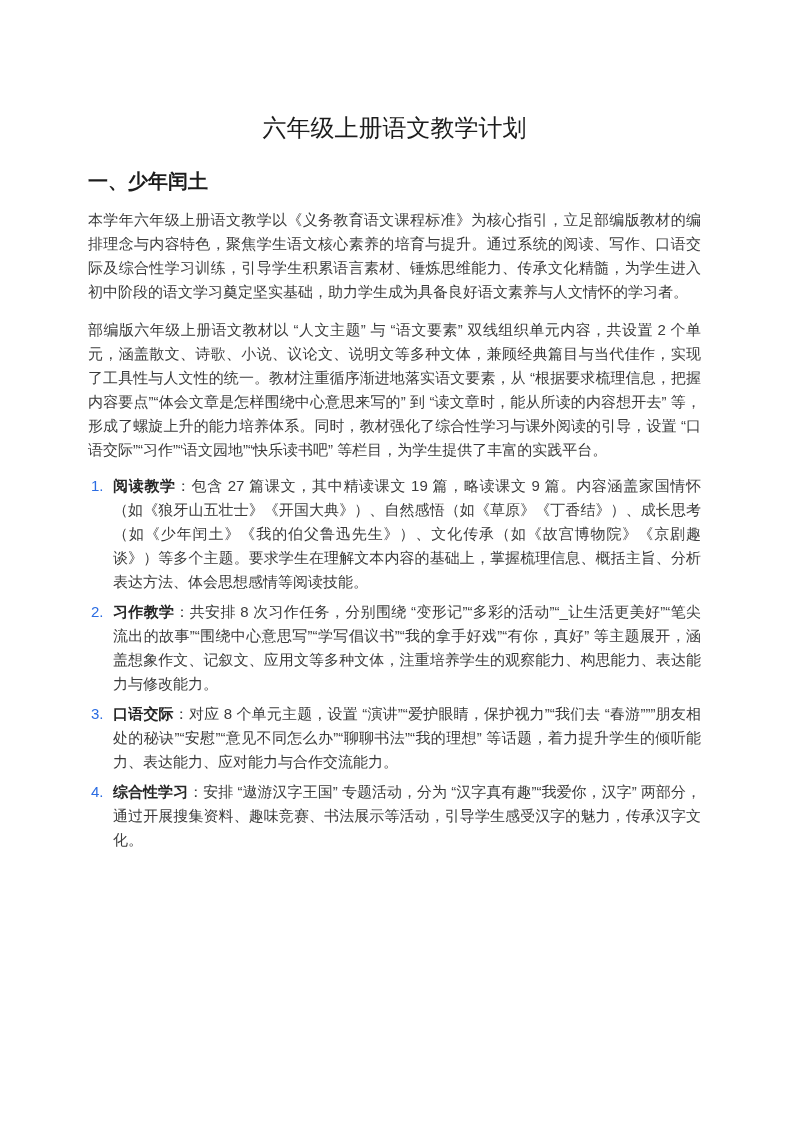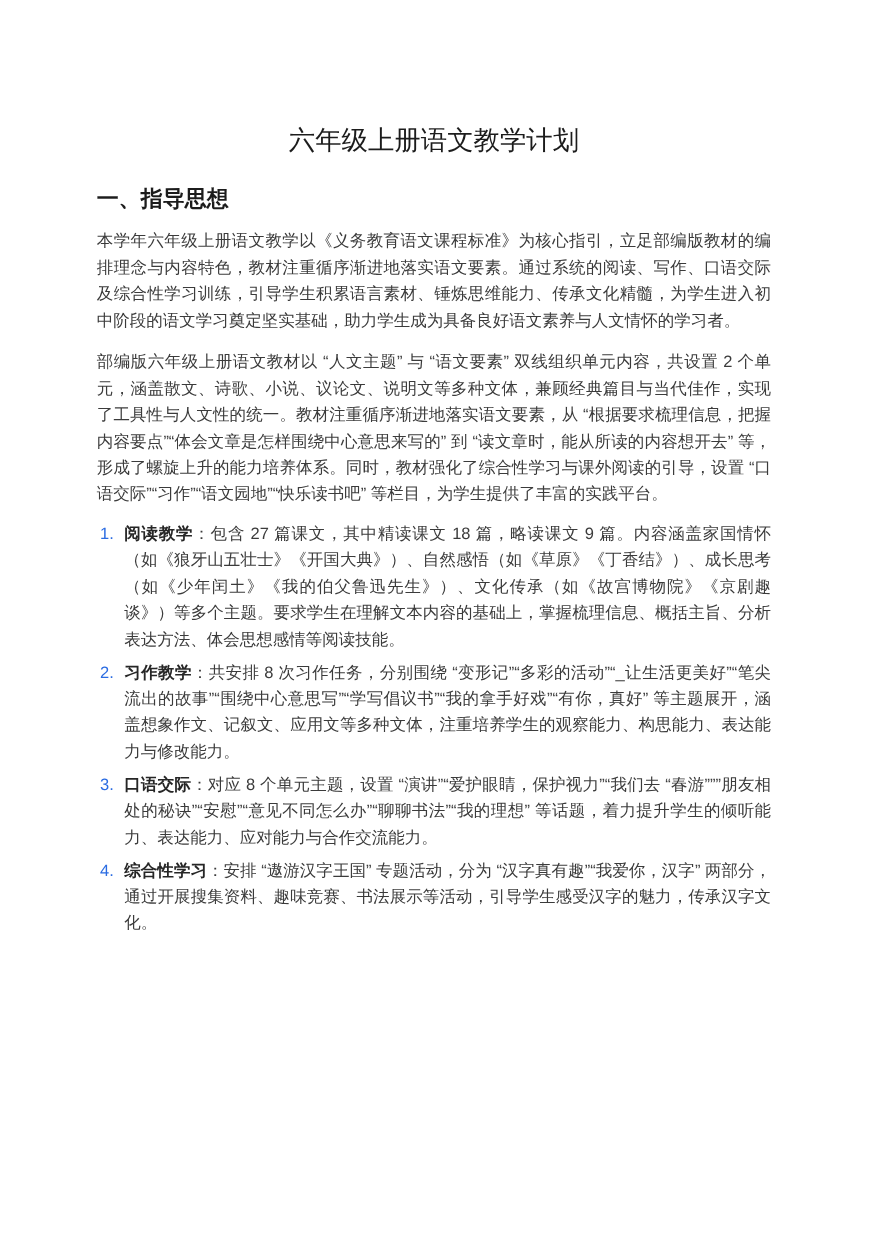--- a/index.html
+++ b/index.html
@@ -43,33 +43,33 @@
   .li-body{flex:1;display:block;text-align:justify;}
   .li-label{font-weight:700;color:#262626;}
 </style>
 </head>
 <body>
 
 <div class="page">
 
   <h1 class="doc-title">六年级上册语文教学计划</h1>
 
-  <h2 class="sec">一、指导思想</h2>
+  <h2 class="sec">一、少年闰土</h2>
 
-  <p class="body-para">本学年六年级上册语文教学以《义务教育语文课程标准》为核心指引，立足部编版教材的编排理念与内容特色，教材注重循序渐进地落实语文要素。通过系统的阅读、写作、口语交际及综合性学习训练，引导学生积累语言素材、锤炼思维能力、传承文化精髓，为学生进入初中阶段的语文学习奠定坚实基础，助力学生成为具备良好语文素养与人文情怀的学习者。</p>
+  <p class="body-para">本学年六年级上册语文教学以《义务教育语文课程标准》为核心指引，立足部编版教材的编排理念与内容特色，聚焦学生语文核心素养的培育与提升。通过系统的阅读、写作、口语交际及综合性学习训练，引导学生积累语言素材、锤炼思维能力、传承文化精髓，为学生进入初中阶段的语文学习奠定坚实基础，助力学生成为具备良好语文素养与人文情怀的学习者。</p>
 
 
 
   <p class="body-para">部编版六年级上册语文教材以 “人文主题” 与 “语文要素” 双线组织单元内容，共设置 2 个单元，涵盖散文、诗歌、小说、议论文、说明文等多种文体，兼顾经典篇目与当代佳作，实现了工具性与人文性的统一。教材注重循序渐进地落实语文要素，从 “根据要求梳理信息，把握内容要点”“体会文章是怎样围绕中心意思来写的” 到 “读文章时，能从所读的内容想开去” 等，形成了螺旋上升的能力培养体系。同时，教材强化了综合性学习与课外阅读的引导，设置 “口语交际”“习作”“语文园地”“快乐读书吧” 等栏目，为学生提供了丰富的实践平台。</p>
 
 
   <ol class="core-list">
     <li>
       <span class="li-num">1.</span>
-      <span class="li-body"><b class="li-label">阅读教学</b><span>：包含 27 篇课文，其中精读课文 18 篇，略读课文 9 篇。内容涵盖家国情怀（如《狼牙山五壮士》《开国大典》）、自然感悟（如《草原》《丁香结》）、成长思考（如《少年闰土》《我的伯父鲁迅先生》）、文化传承（如《故宫博物院》《京剧趣谈》）等多个主题。要求学生在理解文本内容的基础上，掌握梳理信息、概括主旨、分析表达方法、体会思想感情等阅读技能。</span></span>
+      <span class="li-body"><b class="li-label">阅读教学</b><span>：包含 27 篇课文，其中精读课文 19 篇，略读课文 9 篇。内容涵盖家国情怀（如《狼牙山五壮士》《开国大典》）、自然感悟（如《草原》《丁香结》）、成长思考（如《少年闰土》《我的伯父鲁迅先生》）、文化传承（如《故宫博物院》《京剧趣谈》）等多个主题。要求学生在理解文本内容的基础上，掌握梳理信息、概括主旨、分析表达方法、体会思想感情等阅读技能。</span></span>
     </li>
     <li>
       <span class="li-num">2.</span>
       <span class="li-body"><b class="li-label">习作教学</b><span>：共安排 8 次习作任务，分别围绕 “变形记”“多彩的活动”“_让生活更美好”“笔尖流出的故事”“围绕中心意思写”“学写倡议书”“我的拿手好戏”“有你，真好” 等主题展开，涵盖想象作文、记叙文、应用文等多种文体，注重培养学生的观察能力、构思能力、表达能力与修改能力。</span></span>
     </li>
     <li>
       <span class="li-num">3.</span>
       <span class="li-body"><b class="li-label">口语交际</b><span>：对应 8 个单元主题，设置 “演讲”“爱护眼睛，保护视力”“我们去 “春游”””朋友相处的秘诀”“安慰”“意见不同怎么办”“聊聊书法”“我的理想” 等话题，着力提升学生的倾听能力、表达能力、应对能力与合作交流能力。</span></span>
     </li>
     <li>

